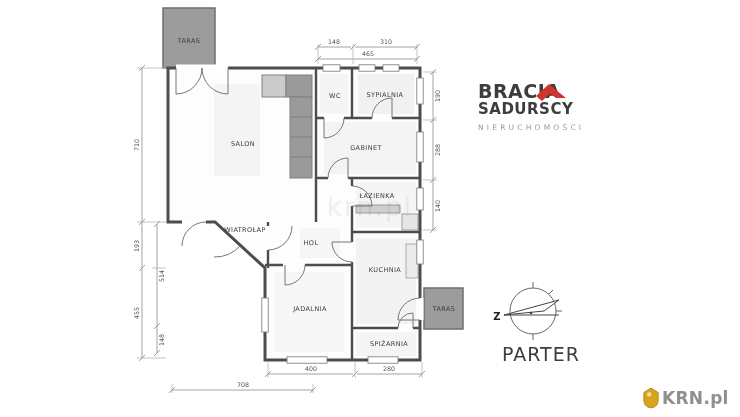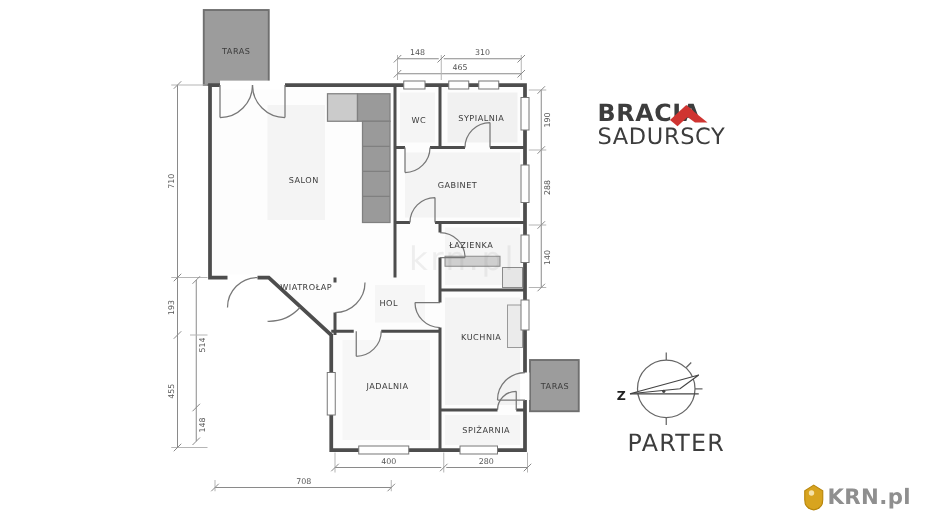--- a/index.html
+++ b/index.html
@@ -7,21 +7,21 @@
   .canvas{position:relative;width:740px;height:417px;background:#ffffff;}
   svg text{font-family:"DejaVu Sans",sans-serif;}
   .room-label{font-size:6.5px;fill:#3c3c3c;letter-spacing:.4px;}
   .dim{font-size:6.3px;fill:#555;}
   .parter{font-size:19px;fill:#3d3d3d;letter-spacing:1px;}
   .zlabel{font-size:10px;font-weight:bold;fill:#222;}
   .wm{font-size:26px;fill:#777;opacity:.10;letter-spacing:2px;}
   .logo{position:absolute;left:478px;top:82px;color:#3d3d3d;width:140px;}
   .logo-l1{font-size:19px;font-weight:bold;letter-spacing:.5px;line-height:18px;position:relative;}
   .logo-roof{position:absolute;left:56px;top:0px;}
-  .logo-l2{font-size:18px;font-weight:normal;letter-spacing:.5px;line-height:19px;}
+  .logo-l2{font-size:15px;font-weight:bold;letter-spacing:.5px;line-height:19px;}
   .logo-l3{font-size:7.5px;letter-spacing:3.2px;color:#9b9b9b;margin-top:4px;font-weight:500;}
   .krn{position:absolute;left:642px;top:387px;display:flex;align-items:center;gap:2px;}
   .krn-label{font-size:17px;font-weight:bold;color:#8f8f8f;letter-spacing:.3px;}
 </style>
 </head>
 <body>
 
 <div class="canvas">
 
   <svg width="740" height="417" viewBox="0 0 740 417">
@@ -177,20 +177,21 @@
   
   <div class="logo">
     <div class="logo-l1">
       <span>BRACIA</span>
       <svg class="logo-roof" width="34" height="20" viewBox="0 0 34 20">
         <polygon points="2,14 15,2 21,7 8,19" fill="#cf3431"></polygon>
         <polygon points="17,4 32,16 22,16 11,8" fill="#cf3431"></polygon>
       </svg>
     </div>
     <div class="logo-l2">SADURSCY</div>
+    <div class="logo-l3">NIERUCHOMOŚCI</div>
   </div>
 
   
   <div class="krn">
     <svg width="18" height="22" viewBox="0 0 20 24">
       <path d="M10 1 L18 6 V14 Q18 22 10 23 Q2 22 2 14 V6 Z" stroke="#b8860b" stroke-width="1" fill="#d8a41f"></path>
       <circle cx="8" cy="8" r="2.4" fill="#f5e2a8" stroke="none"></circle>
     </svg>
     <span class="krn-label">KRN.pl</span>
   </div>

